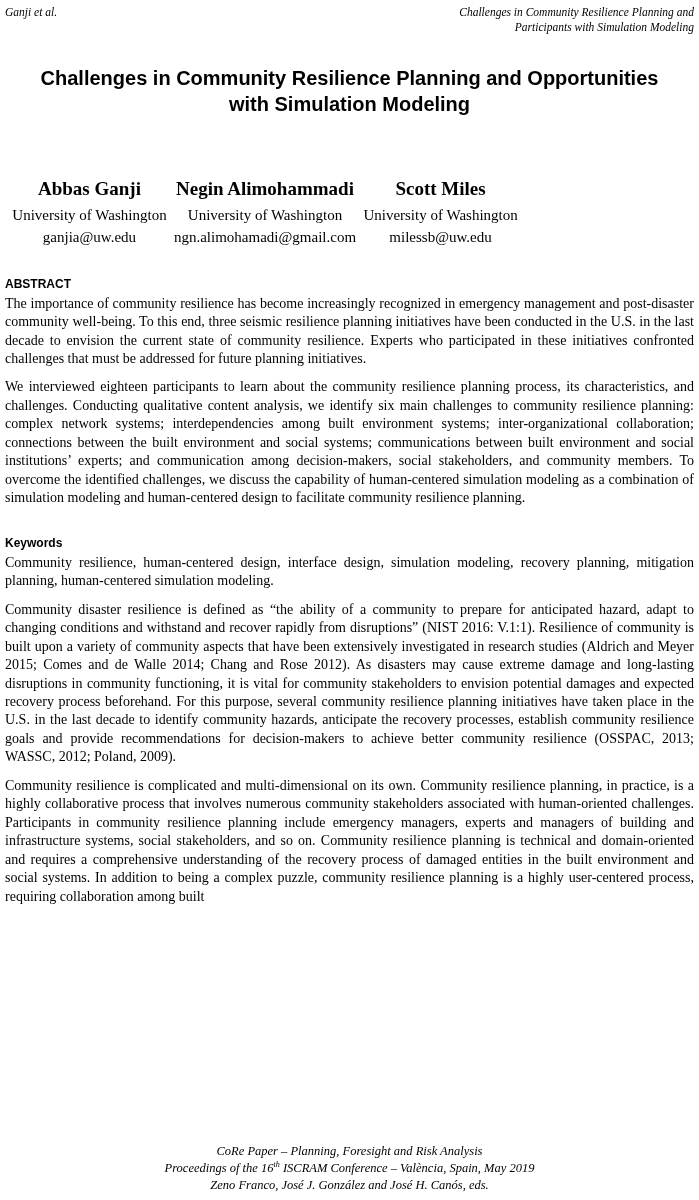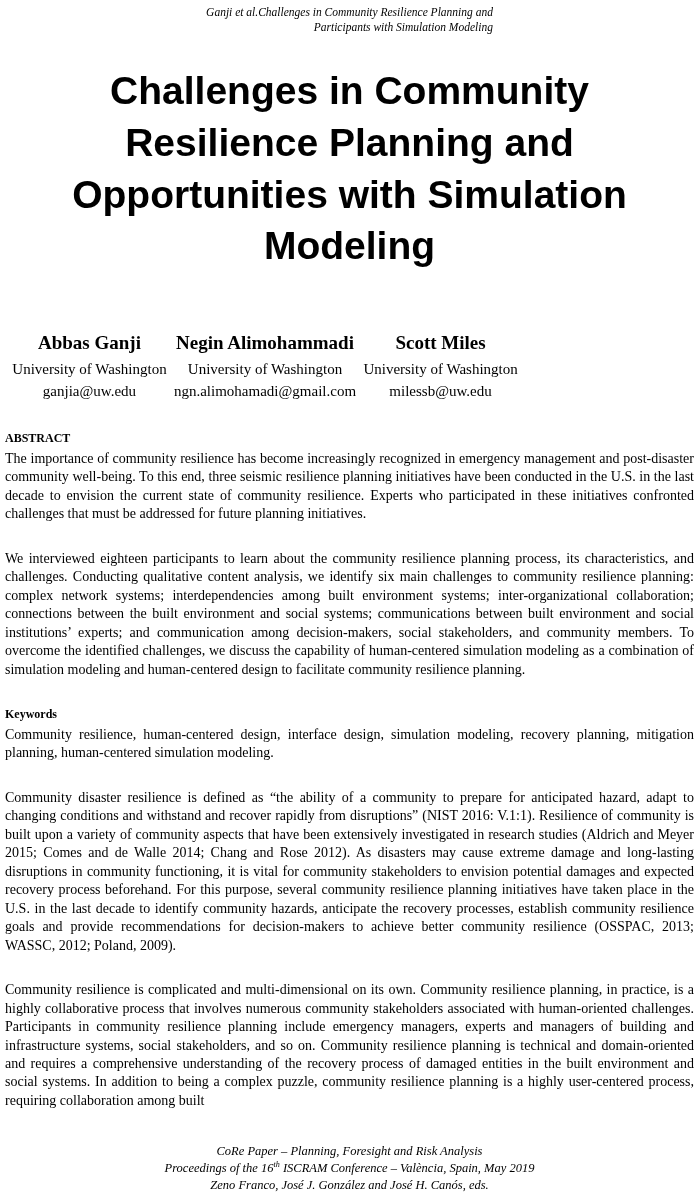--- a/index.html
+++ b/index.html
@@ -11,32 +11,32 @@
     overflow: hidden;
   }
   .page {
     position: relative;
     width: 699px; height: 1200px;
     padding: 5px 5px 8px 5px;
     background: #fff;
   }
   .running-header {
     display: flex;
-    justify-content: center;
+    justify-content: space-between;
     align-items: flex-start;
     font-style: italic;
     font-size: 11.5px;
     line-height: 1.3;
   }
   .rh-left { white-space: nowrap; }
   .rh-right { text-align: right; }
   .paper-title {
     font-family: "Liberation Sans", sans-serif;
     font-weight: bold;
-    font-size: 39px;
+    font-size: 20px;
     line-height: 1.33;
     text-align: center;
     margin: 30px 14px 0 14px;
   }
   .authors {
     display: grid;
     grid-template-columns: 1fr 1fr 1fr 1fr;
     row-gap: 26px;
     margin-top: 60px;
   }
@@ -44,32 +44,32 @@
   .author .name {
     font-size: 19px;
     font-weight: bold;
     margin-bottom: 5px;
   }
   .author .affil, .author .email {
     font-size: 15px;
     line-height: 1.45;
   }
   .section-heading {
-    font-family: Liberation Serif, serif;
+    font-family: Liberation Sans, sans-serif;
     font-weight: bold;
     font-size: 12px;
     margin-top: 28px;
   }
   p.body-par {
     font-size: 14px;
     line-height: 1.32;
     text-align: justify;
     margin-top: 4px;
   }
-  p.body-par + p.body-par { margin-top: 26px; }
+  p.body-par + p.body-par { margin-top: 10px; }
   .page-footer {
     position: absolute;
     left: 0; right: 0; bottom: 7px;
     text-align: center;
     font-style: italic;
     font-size: 12.5px;
     line-height: 1.32;
   }
   .page-footer sup { font-size: 0.65em; }
 </style>

